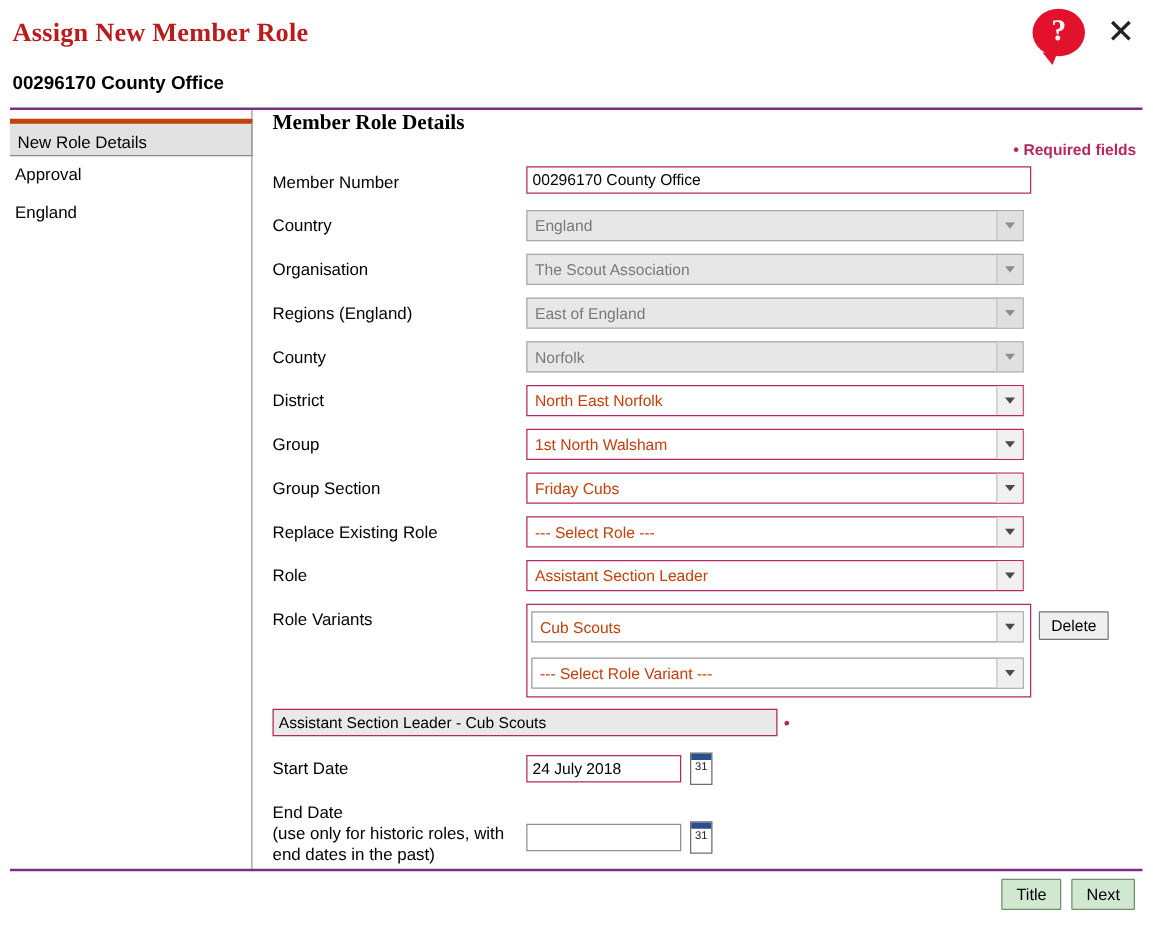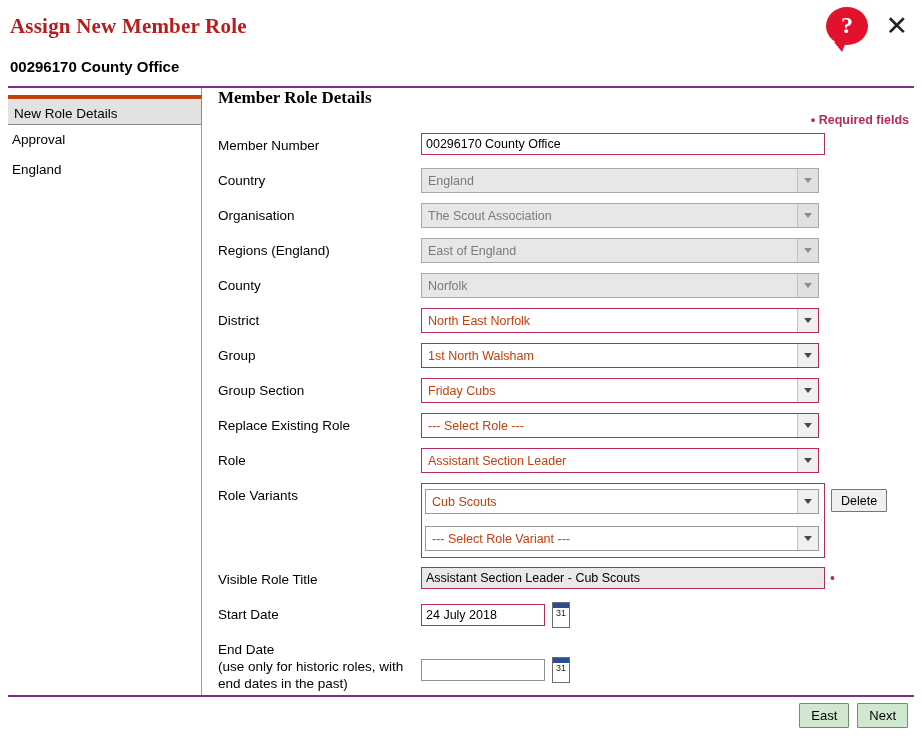--- a/index.html
+++ b/index.html
@@ -532,21 +532,20 @@
                     </span>
                 </div>
               </div>
             </div>
             <button class="btn small-btn delete-btn" style="margin-top:6px;">Delete</button>
           </div>
         </div>
       </div>
 
       <div class="row">
-        <div class="label">Visible Role Title</div>
         <div class="field-area inline-field">
           <div class="visible-title-box">Assistant Section Leader - Cub Scouts</div>
           <span class="req-dot">•</span>
         </div>
       </div>
 
       <div class="row">
         <div class="label">Start Date</div>
         <div class="field-area inline-field">
           <input class="text-box date-box" value="24 July 2018" style="">
@@ -575,18 +574,18 @@
     </div>
   </div>
 
   <div class="footer-rule"></div>
   <div class="footer">
     <div class="left">
       <button class="btn">Close</button>
       <button class="btn">Clear</button>
     </div>
     <div class="right">
-      <button class="btn green">East</button>
+      <button class="btn green">Title</button>
       <button class="btn green">Next</button>
     </div>
   </div>
 
 </div>
 
 </body></html>

